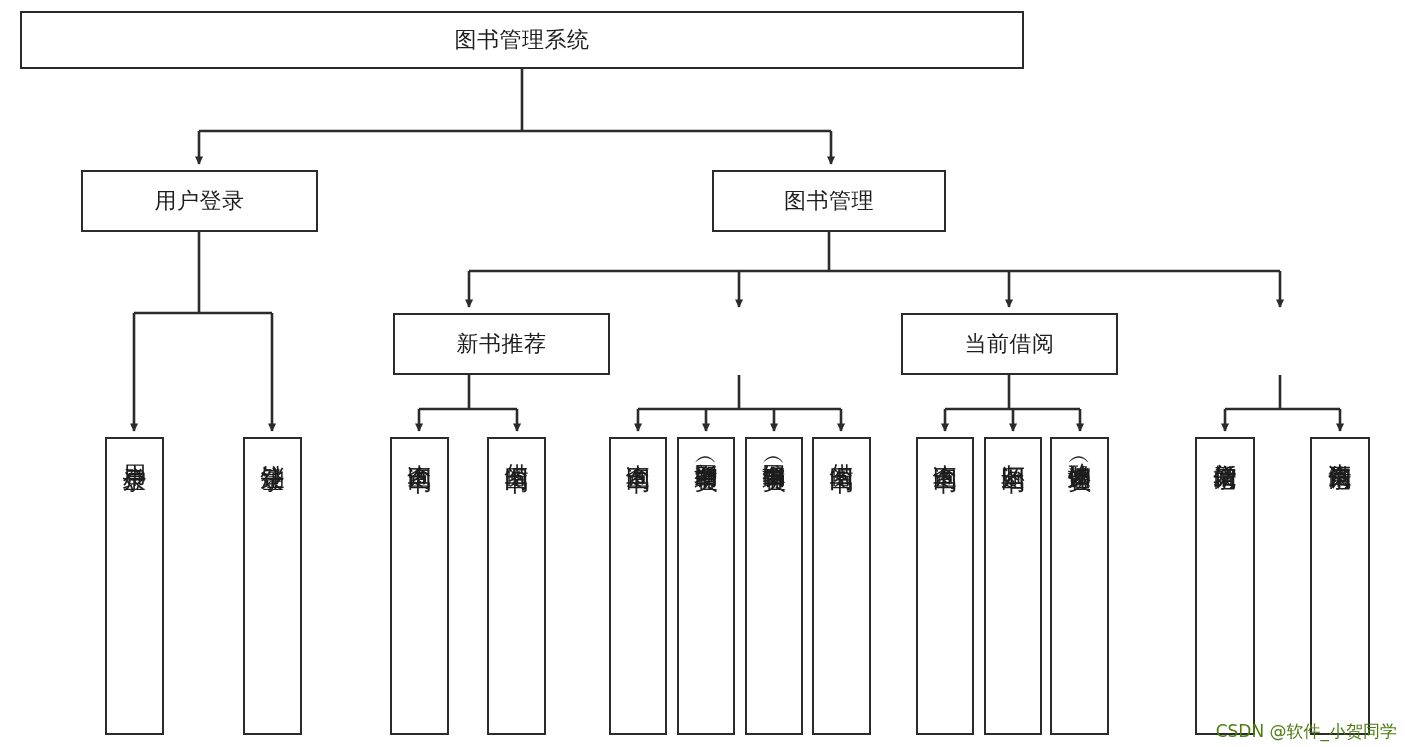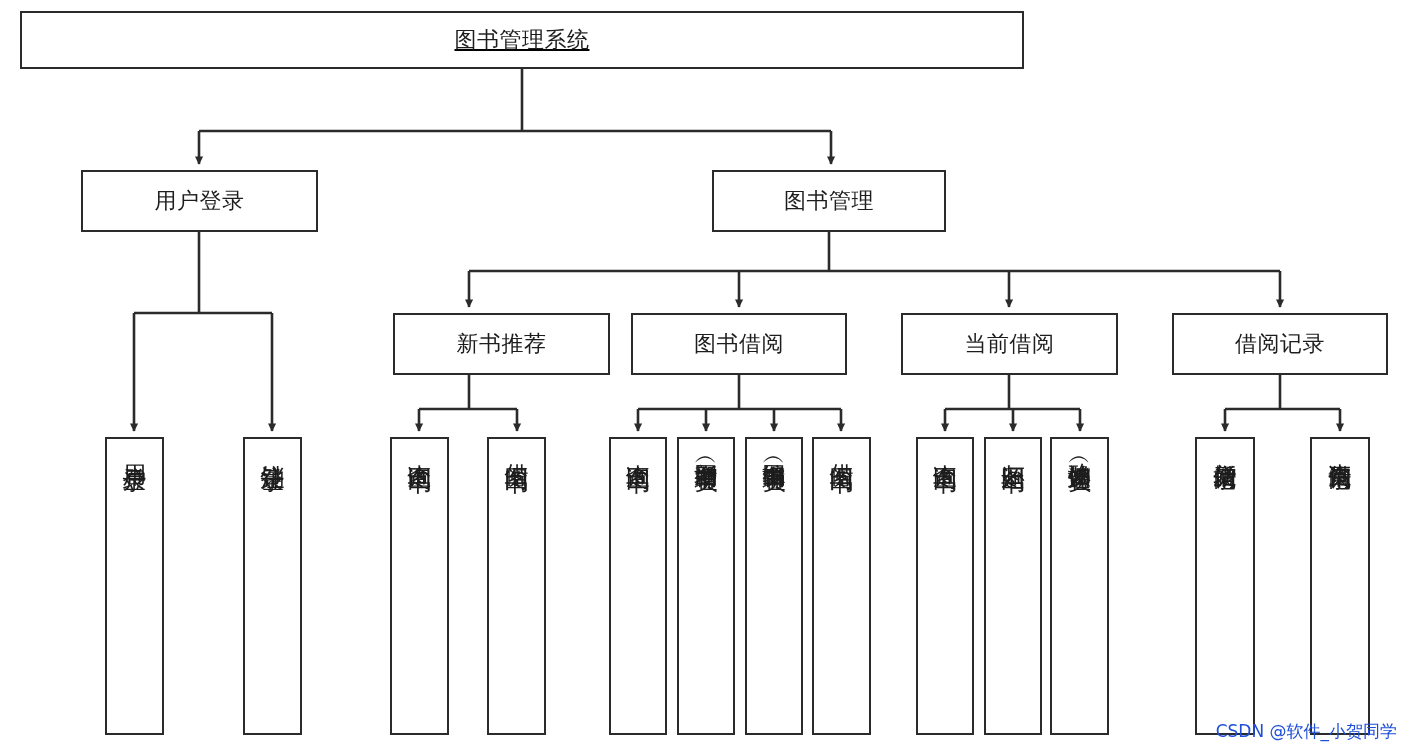--- a/index.html
+++ b/index.html
@@ -57,21 +57,21 @@
   }
   .node.vert.compact .node-label {
     font-size: 23px;
     letter-spacing: 1px;
   }
   .watermark {
     position: absolute;
     right: 8px;
     bottom: 4px;
     font-size: 17px;
-    color: #1d4ed8;
+    color: #4d7c0f;
     z-index: 5;
     white-space: nowrap;
     font-family: "DejaVu Sans", "Liberation Sans", sans-serif;
   }
 </style>
 </head>
 <body>
 
 <div id="diagram-root">
 
@@ -119,47 +119,41 @@
       <path d="M1013,409 L1013,431" marker-end="url(#arrowhead)"></path>
       <path d="M1080,409 L1080,431" marker-end="url(#arrowhead)"></path>
 
       <path d="M1280,375 L1280,409"></path>
       <path d="M1225,409 L1340,409"></path>
       <path d="M1225,409 L1225,431" marker-end="url(#arrowhead)"></path>
       <path d="M1340,409 L1340,431" marker-end="url(#arrowhead)"></path>
     </g>
   </svg>
 
-  <div class="node horiz" style="left:20px; top:11px; width:1004px; height:58px;text-decoration:underline;">
+  <div class="node horiz" style="left:20px; top:11px; width:1004px; height:58px;">
     <span class="node-label">图书管理系统</span>
   </div>
 
   <div class="node horiz" style="left:81px; top:170px; width:237px; height:62px;">
     <span class="node-label">用户登录</span>
   </div>
 
   <div class="node horiz" style="left:712px; top:170px; width:234px; height:62px;">
     <span class="node-label">图书管理</span>
   </div>
 
   <div class="node horiz" style="left:361px; top:313px; width:217px; height:62px;margin-left:32px;">
     <span class="node-label">新书推荐</span>
   </div>
 
-  <div class="node horiz" style="left:631px; top:313px; width:216px; height:62px;">
-    <span class="node-label">图书借阅</span>
-  </div>
 
   <div class="node horiz" style="left:901px; top:313px; width:217px; height:62px;justify-content:center;">
     <span class="node-label">当前借阅</span>
   </div>
 
-  <div class="node horiz" style="left:1172px; top:313px; width:216px; height:62px;">
-    <span class="node-label">借阅记录</span>
-  </div>
 
   <div class="node vert" style="left:105px; top:437px; width:59px; height:298px;">
     <span class="node-label">用户登录</span>
   </div>
 
   <div class="node vert" style="left:243px; top:437px; width:59px; height:298px;">
     <span class="node-label">注销登录</span>
   </div>
 
   <div class="node vert" style="left:390px; top:437px; width:59px; height:298px;">

